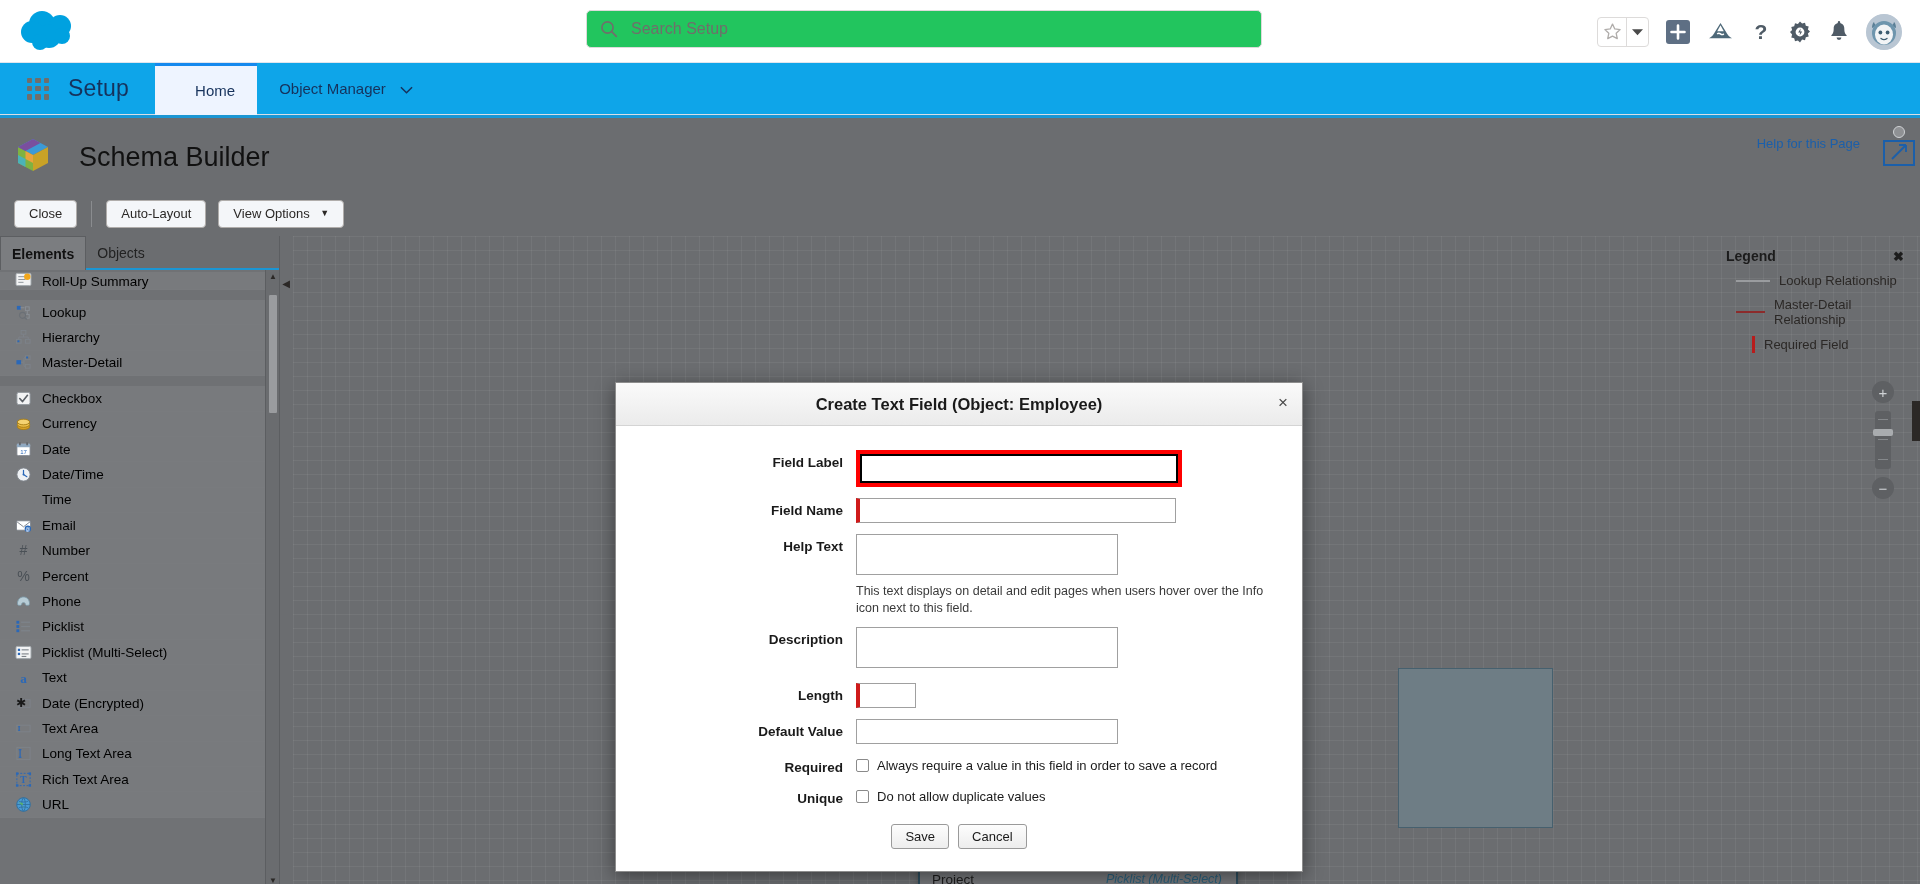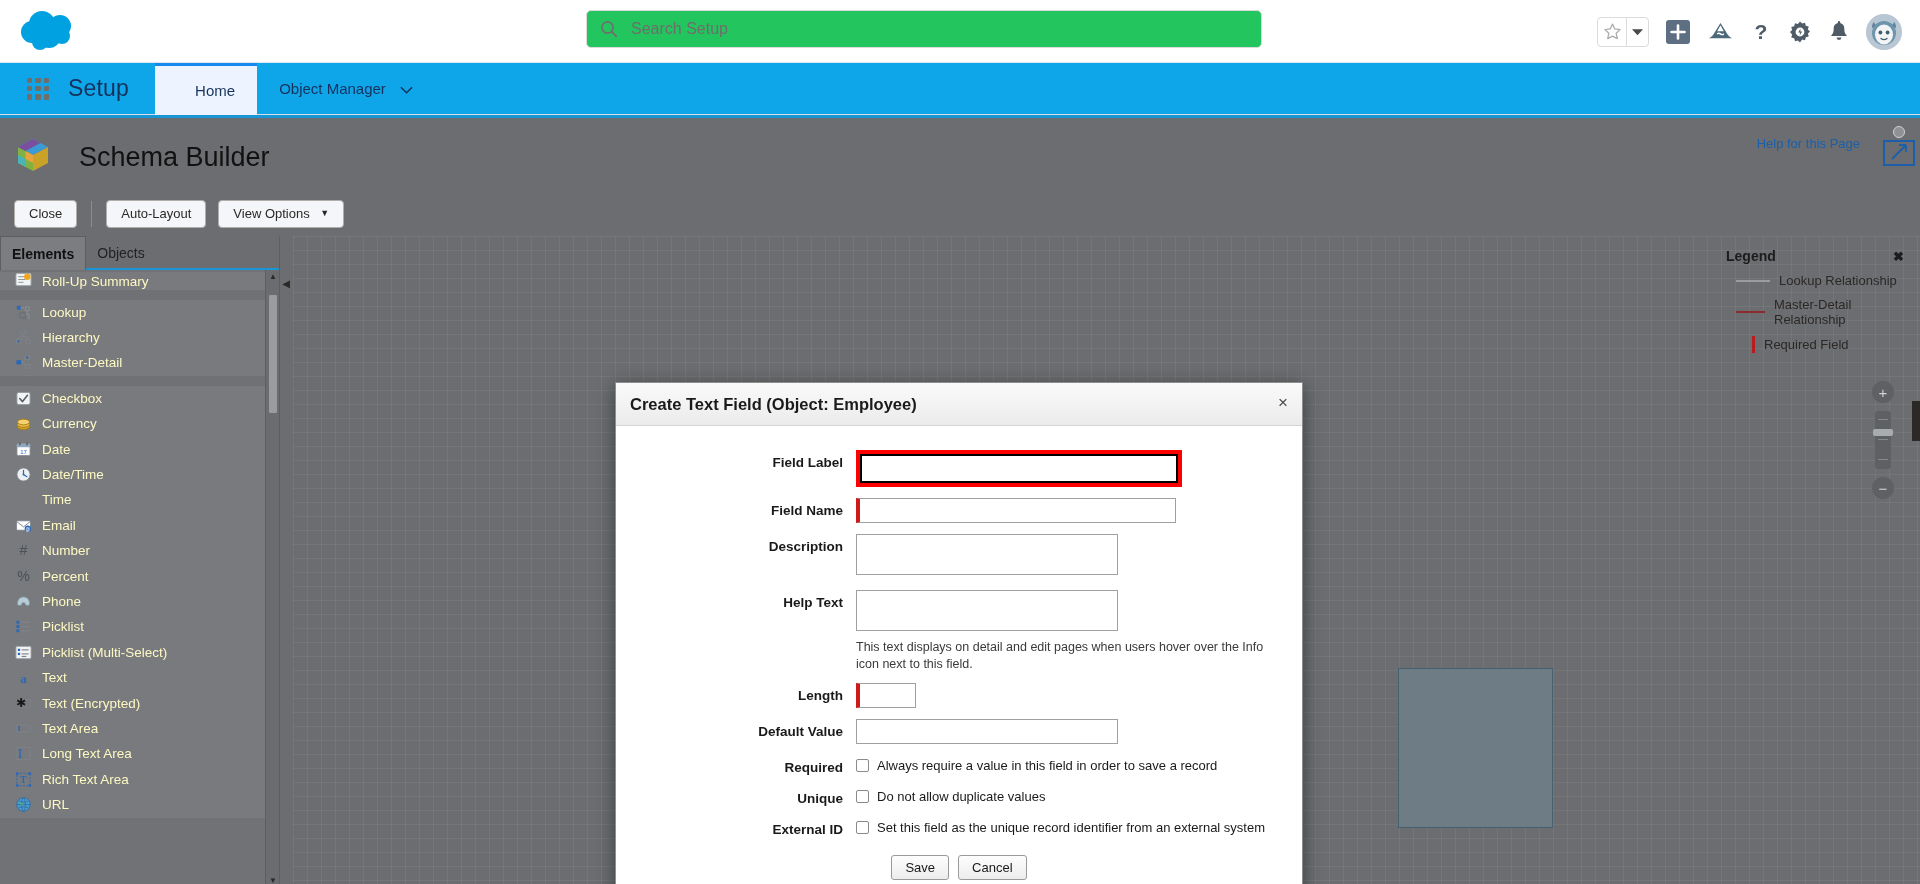--- a/index.html
+++ b/index.html
@@ -116,21 +116,21 @@
 
   .elem-list { flex:1; overflow:hidden; position:relative; padding-top:2px; }
   .elem-row {
     display:flex; align-items:center; height:25.4px;
     padding-left:14px; gap:9px;
     border-bottom:1px solid #797b7e;
     background:#787a7d; cursor:pointer;
   }
   .elem-row.gapless { background:#6f7174; border:none; height:10px; }
   .elem-row .ic { width:19px; height:19px; flex:0 0 auto; display:flex; align-items:center; justify-content:center; }
-  .elem-row .lb { font-size:13.5px; color:#fef9c3; }
+  .elem-row .lb { font-size:13.5px; color:#000000; }
   .elem-row.partial { height:18px; align-items:flex-end; overflow:hidden; }
 
   .panel-scroll {
     position:absolute; right:0; top:34px; width:14px; height:617px;
     background:#6a6c6f; border-left:1px solid #5c5e61;
   }
   .panel-scroll .thumb {
     position:absolute; top:24px; left:2px; width:10px; height:120px;
     background:#9a9c9f; border:1px solid #6a6c6f; border-radius:2px;
   }
@@ -209,21 +209,21 @@
   .modal-overlay { position:absolute; inset:0; }
   .modal {
     position:absolute; left:615px; top:264px; width:688px;
     background:#fff; border:1px solid #8d8d8d;
     box-shadow:0 4px 18px rgba(0,0,0,.45);
     z-index:50;
   }
   .modal-head {
     height:43px; background:linear-gradient(to bottom,#fafafa,#ebebeb);
     border-bottom:1px solid #d4d4d4; display:flex; align-items:center;
-    padding:0 14px; position:relative;
+    padding:0 14px; position:relative;justify-content:center;
   }
   .modal-title { font-size:16.5px; font-weight:bold; color:#1a1a1a; }
   .modal-x {
     position:absolute; right:14px; top:11px; font-size:17px; color:#4a4a4a;
     cursor:pointer; line-height:1;
   }
   .modal-body { padding:24px 0 22px 0; background:#fff; }
 
   .frow { display:flex; align-items:flex-start; margin-bottom:11px; }
   .frow .flabel {
@@ -607,21 +607,21 @@
           </span>
           <span class="lb">Text</span>
         </div>
         <div class="elem-row">
           <span class="ic">
             <svg width="17" height="17" viewBox="0 0 18 18">
               <rect x="4" y="5" width="12" height="8" fill="none" stroke="#7d838a"></rect>
               <text x="6.5" y="13" font-size="13" fill="#1a1a1a" text-anchor="middle" font-family="Liberation Sans, sans-serif">✱</text>
             </svg>
           </span>
-          <span class="lb">Text (Encrypted)</span>
+          <span class="lb">Date (Encrypted)</span>
         </div>
         <div class="elem-row">
           <span class="ic">
             <svg width="17" height="17" viewBox="0 0 18 18">
               <rect x="2" y="5.5" width="14" height="7" fill="none" stroke="#7d838a"></rect>
               <line x1="4.4" y1="7" x2="4.4" y2="11" stroke="#2a68b8" stroke-width="1.2"></line>
               <line x1="3.4" y1="7" x2="5.4" y2="7" stroke="#2a68b8" stroke-width="1"></line>
               <line x1="3.4" y1="11" x2="5.4" y2="11" stroke="#2a68b8" stroke-width="1"></line>
             </svg>
           </span>
@@ -745,31 +745,31 @@
         </div>
 
         <div class="frow">
           <div class="flabel">Field Name</div>
           <div class="fctl">
             <input class="inp req-left" value="" style="">
           </div>
         </div>
 
         <div class="frow">
-          <div class="flabel">Description</div>
-          <div class="fctl">
-            <textarea class="ta" style=""></textarea>
-          </div>
-        </div>
-
-        <div class="frow">
           <div class="flabel">Help Text</div>
           <div class="fctl">
             <textarea class="ta" style=""></textarea>
             <div class="hint">This text displays on detail and edit pages when users hover over the Info icon next to this field.</div>
+          </div>
+        </div>
+
+        <div class="frow">
+          <div class="flabel">Description</div>
+          <div class="fctl">
+            <textarea class="ta" style=""></textarea>
           </div>
         </div>
 
         <div class="frow">
           <div class="flabel">Length</div>
           <div class="fctl">
             <input class="inp inp-len req-left" value="" style="">
           </div>
         </div>
 
@@ -789,27 +789,20 @@
         </div>
 
         <div class="frow">
           <div class="flabel">Unique</div>
           <div class="fctl cbrow">
             <span class="cbx"></span>
             <span class="cbtext">Do not allow duplicate values</span>
           </div>
         </div>
 
-        <div class="frow">
-          <div class="flabel">External ID</div>
-          <div class="fctl cbrow">
-            <span class="cbx"></span>
-            <span class="cbtext">Set this field as the unique record identifier from an external system</span>
-          </div>
-        </div>
 
         <div class="modal-actions">
           <button class="mbtn">Save</button>
           <button class="mbtn">Cancel</button>
         </div>
 
       </div>
     </div>
   </div>
 

